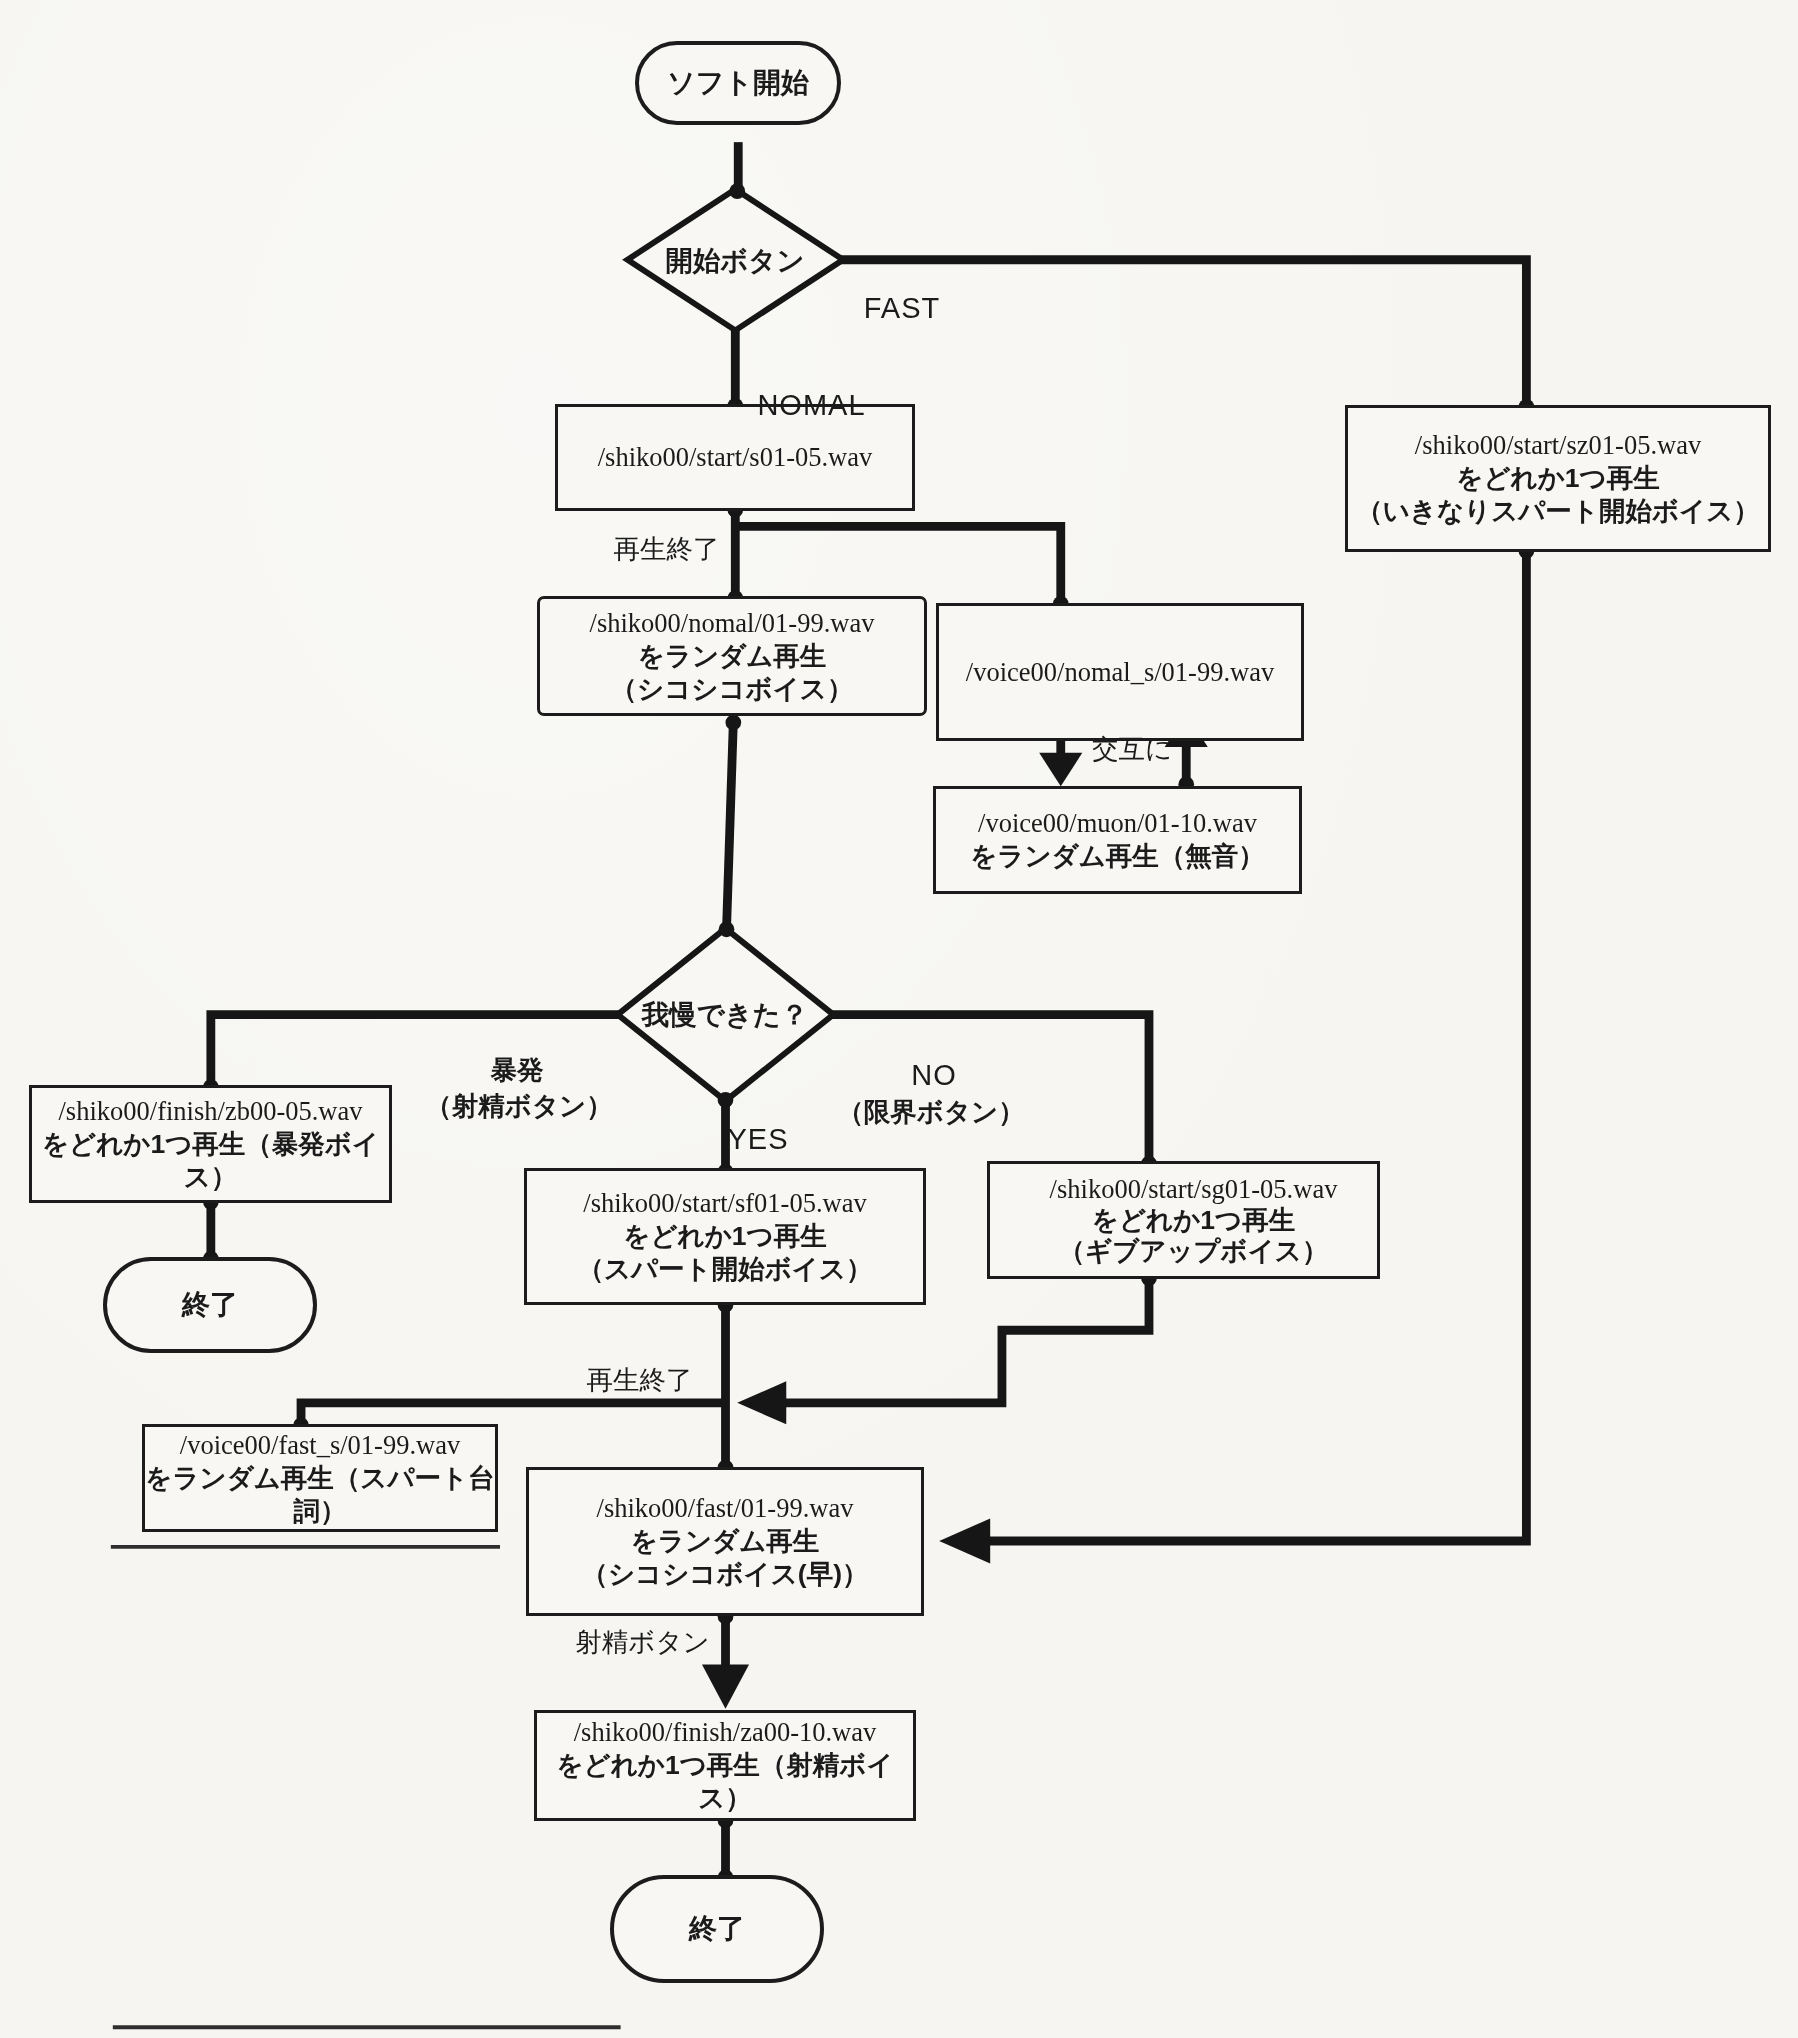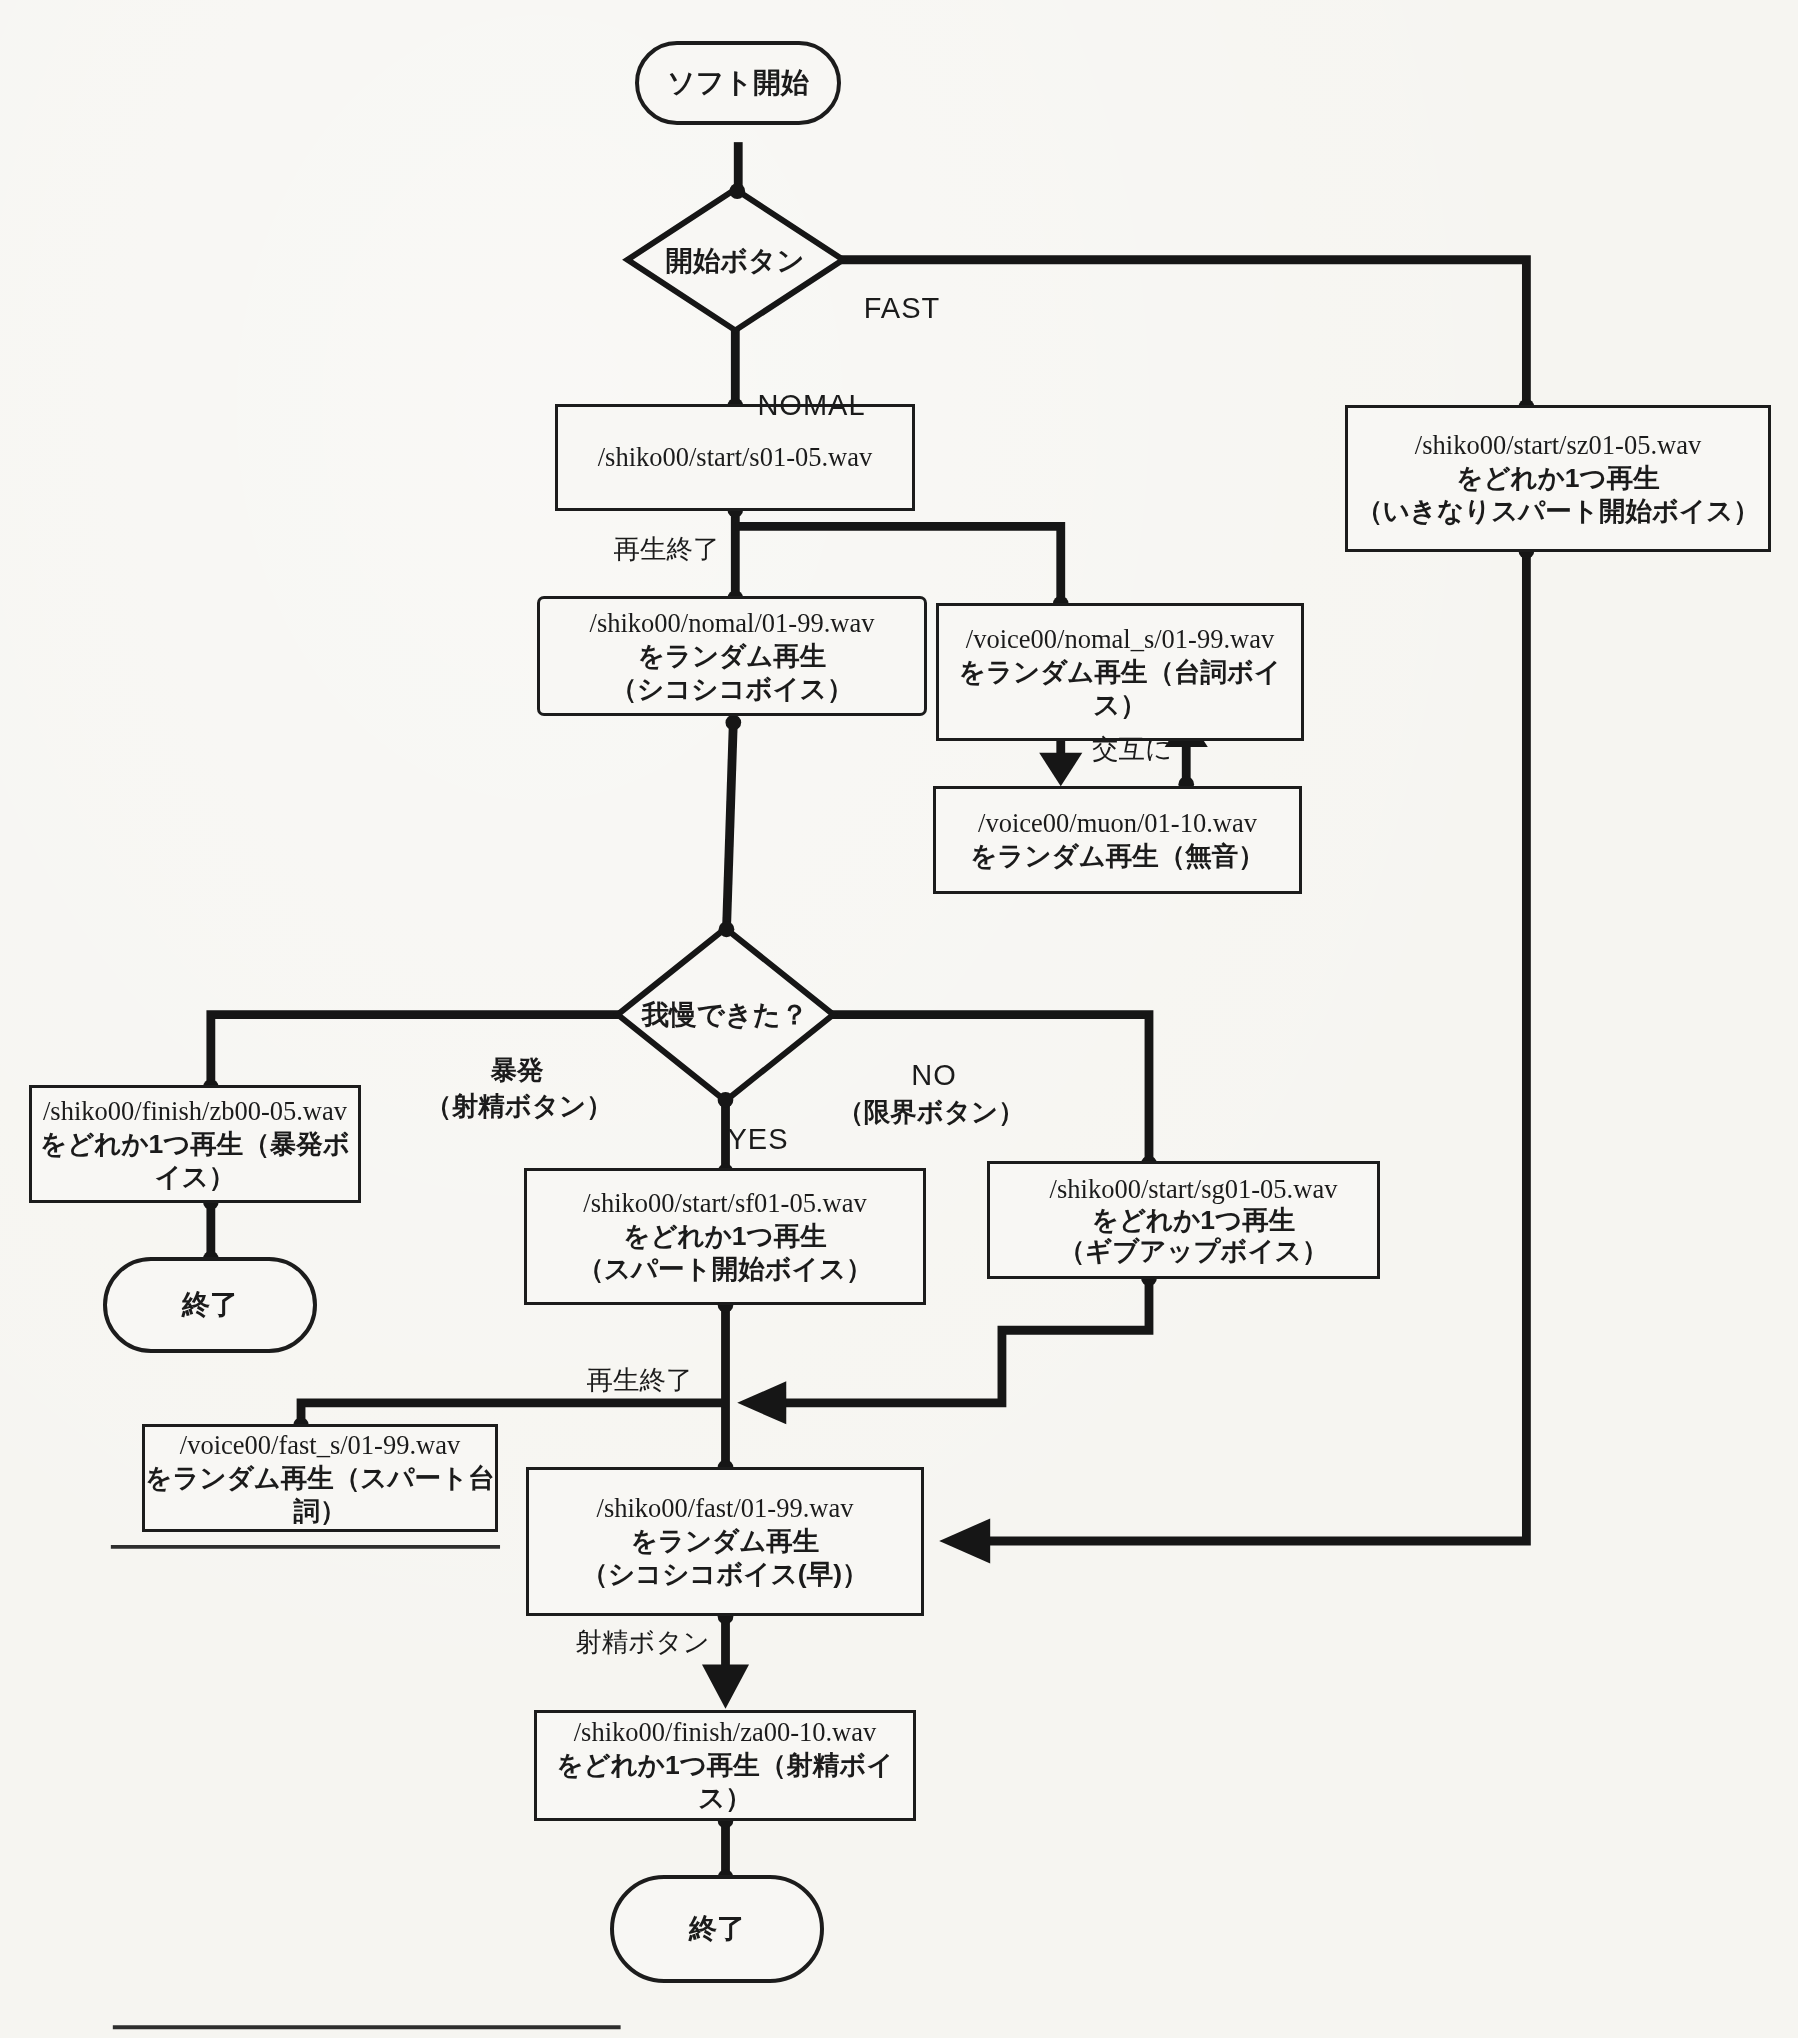--- a/index.html
+++ b/index.html
@@ -156,29 +156,28 @@
   </div>
 
   <div class="proc" style="left:537px;top:596px;width:390px;height:120px;border-radius:7px;">
     <span class="serif">/shiko00/nomal/01-99.wav</span>
     <span class="goth">をランダム再生</span>
     <span class="goth">（シコシコボイス）</span>
   </div>
 
   <div class="proc" style="left:936px;top:603px;width:368px;height:138px;">
     <span class="serif">/voice00/nomal_s/01-99.wav</span>
-    <span class="goth">をランダム再生（台詞ボイス）</span>
   </div>
 
   <div class="proc" style="left:933px;top:786px;width:369px;height:108px;">
     <span class="serif">/voice00/muon/01-10.wav</span>
     <span class="goth">をランダム再生（無音）</span>
   </div>
 
-  <div class="proc" style="left:29px;top:1085px;width:332px;height:118px;">
+  <div class="proc" style="left:29px;top:1085px;width:363px;height:118px;">
     <span class="serif">/shiko00/finish/zb00-05.wav</span>
     <span class="goth">をどれか1つ再生（暴発ボイス）</span>
   </div>
 
   <div class="proc" style="left:524px;top:1168px;width:402px;height:137px;">
     <span class="serif">/shiko00/start/sf01-05.wav</span>
     <span class="goth">をどれか1つ再生</span>
     <span class="goth">（スパート開始ボイス）</span>
   </div>
 

